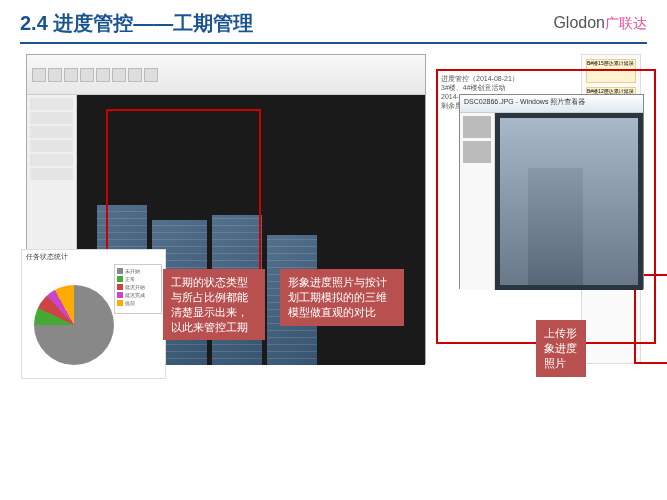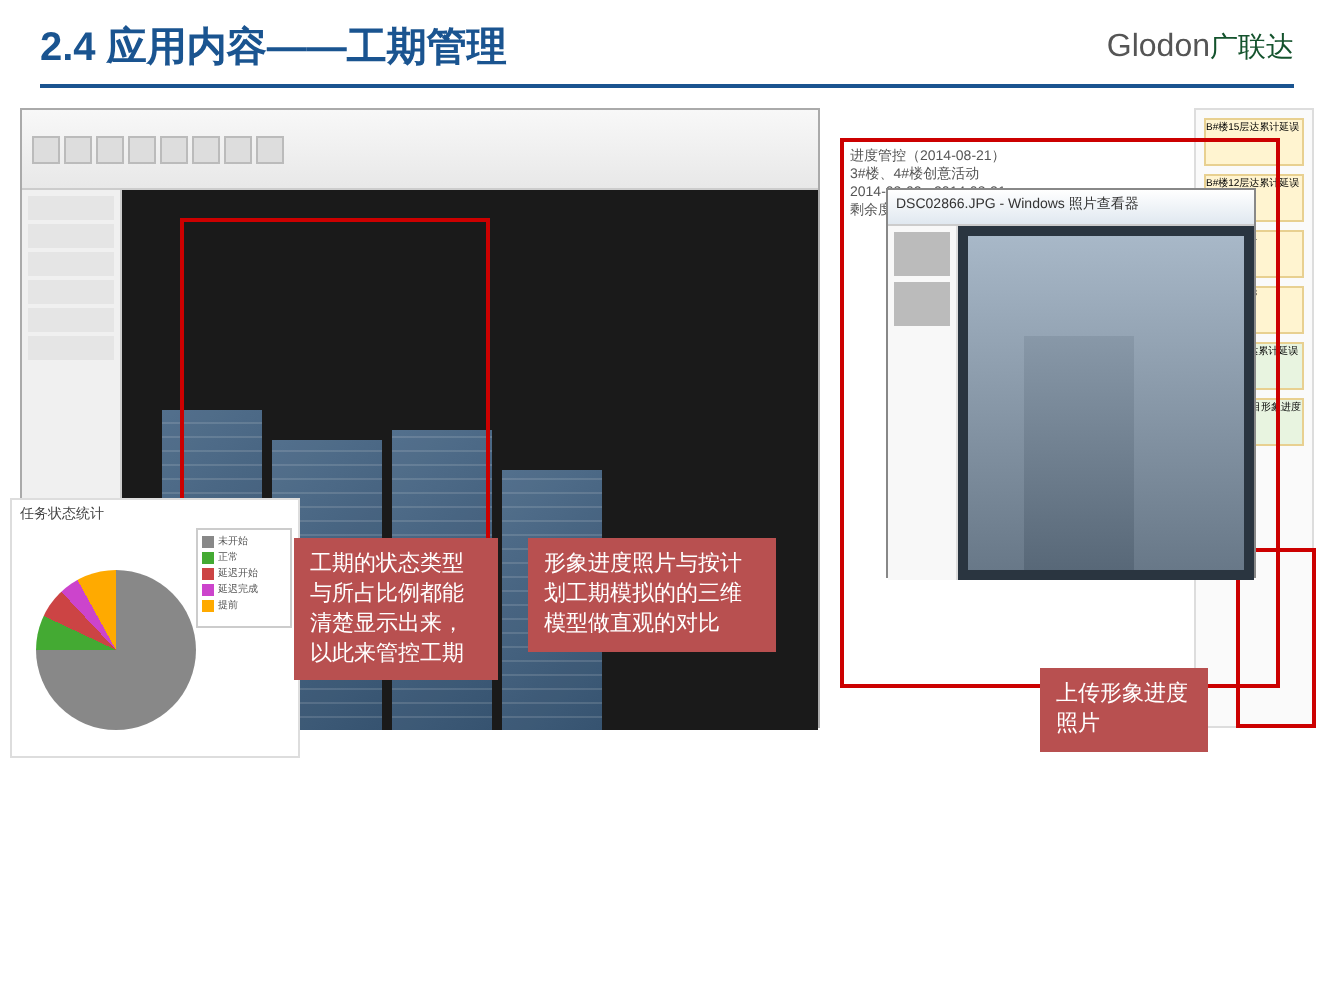--- a/index.html
+++ b/index.html
@@ -2,25 +2,25 @@
 <html><head>
 <meta charset="utf-8">
 <style>
 *{margin:0;padding:0;box-sizing:border-box}
 body{width:667px;height:500px;font-family:"Microsoft YaHei",Arial,sans-serif;background:#fff;overflow:hidden}
 .slide{width:100%;height:100%;position:relative}
 .header{display:flex;justify-content:space-between;align-items:center;padding:10px 20px 5px}
 .title{font-size:20px;font-weight:bold;color:#1a5490}
 .title-accent{color:#1a5490}
 .logo{font-size:16px;font-weight:normal;color:#555}
-.logo-cn{font-size:14px;color:#14532d}
+.logo-cn{font-size:14px;color:#ec4899}
 .divider{height:2px;background:#1a5490;margin:0 20px 10px}
 .content{padding:2px 20px;font-size:13px;line-height:1.6;color:#333}
 .bold{font-weight:bold}
-.screenshot-area{position:relative;margin:8px 10px 0;height:320px}
+.screenshot-area{position:relative;margin:8px 26px 0;height:320px}
 .bim-window{position:absolute;left:0;top:0;width:400px;height:310px;background:#e0e0e0;border:1px solid #aaa}
 .bim-toolbar{height:40px;background:linear-gradient(#f8f8f8,#e8e8e8);border-bottom:1px solid #ccc;display:flex;align-items:center;padding:0 5px;gap:2px}
 .tb-btn{width:14px;height:14px;background:#ddd;border:1px solid #bbb}
 .bim-body{display:flex;height:270px}
 .bim-left{width:50px;background:#f0f0f0;border-right:1px solid #ccc;display:flex;flex-direction:column;gap:2px;padding:3px}
 .left-item{height:12px;background:#e5e5e5;font-size:6px;color:#666;padding-left:2px}
 .bim-3d{flex:1;background:#1a1a1a;position:relative;overflow:hidden}
 .building{position:absolute;background:linear-gradient(135deg,#5a7a9a,#3a5a7a);opacity:0.9}
 .b1{left:20px;bottom:0;width:50px;height:160px}
 .b2{left:75px;bottom:0;width:55px;height:145px}
@@ -44,30 +44,30 @@
 .task-card.g{background:#e8f4e0}
 .pie-area{position:absolute;left:-5px;bottom:-5px;width:145px;height:130px;background:#fff;border:1px solid #ddd}
 .pie-title{font-size:7px;color:#444;padding:2px 4px}
 .pie-legend{position:absolute;right:3px;top:14px;width:48px;height:50px;background:#fff;border:1px solid #ccc;display:flex;flex-direction:column;gap:1px;padding:2px}
 .legend-row{height:7px;display:flex;align-items:center;gap:2px;font-size:5px;color:#555}
 .legend-sw{width:6px;height:6px}
 .pie{position:absolute;left:12px;top:35px;width:80px;height:80px;border-radius:50%;background:conic-gradient(#888 0 75%,#4a3 75% 82%,#c44 82% 88%,#c4c 88% 92%,#fa0 92% 100%)}
 .callout{position:absolute;background:#b85050;color:#fff;font-size:11px;padding:6px 8px;line-height:1.35;text-align:left}
 .co1{left:137px;top:215px;width:102px}
 .co2{left:254px;top:215px;width:124px}
-.co3{left:510px;top:280px;width:84px}
+.co3{left:510px;top:266px;width:50px}
 .info-top{position:absolute;left:415px;top:20px;font-size:7px;color:#555;line-height:1.3}
 </style>
 </head>
 <body>
 
 <div class="slide">
   <div class="header">
     <div class="title">
-      <span>2.4 </span><span class="title-accent">应用内容——工期管理</span>
+      <span>2.4 </span><span class="title-accent">进度管控——工期管理</span>
     </div>
     <div>
       <span class="logo">Glodon</span><span class="logo-cn">广联达</span>
     </div>
   </div>
   <div class="divider"></div>
 
 
   <div class="screenshot-area">
     <div class="bim-window">

